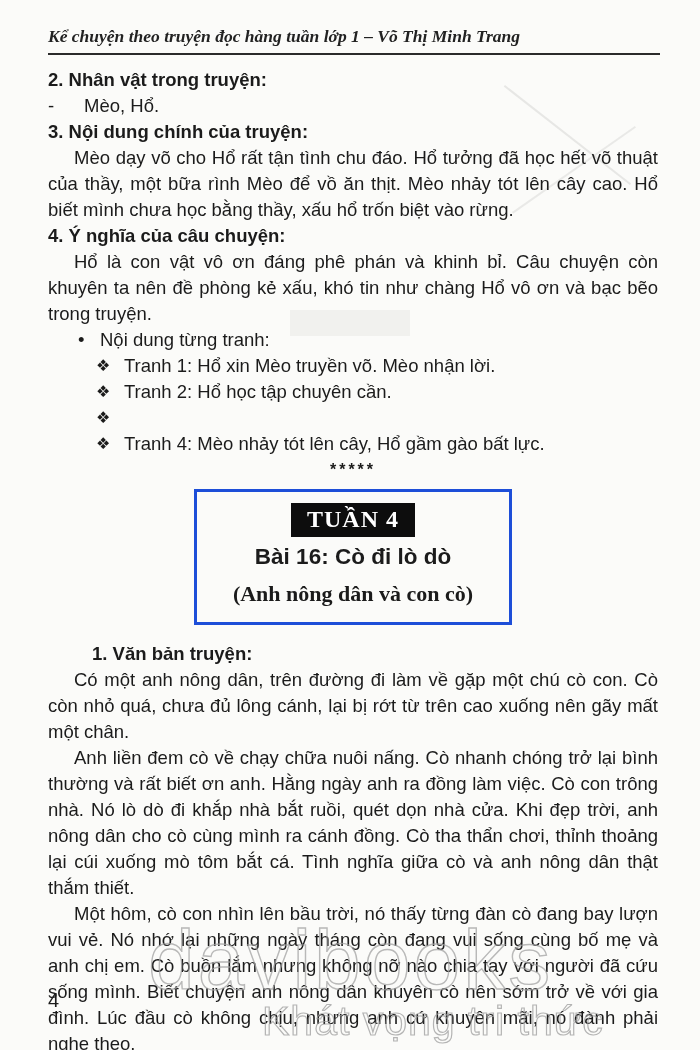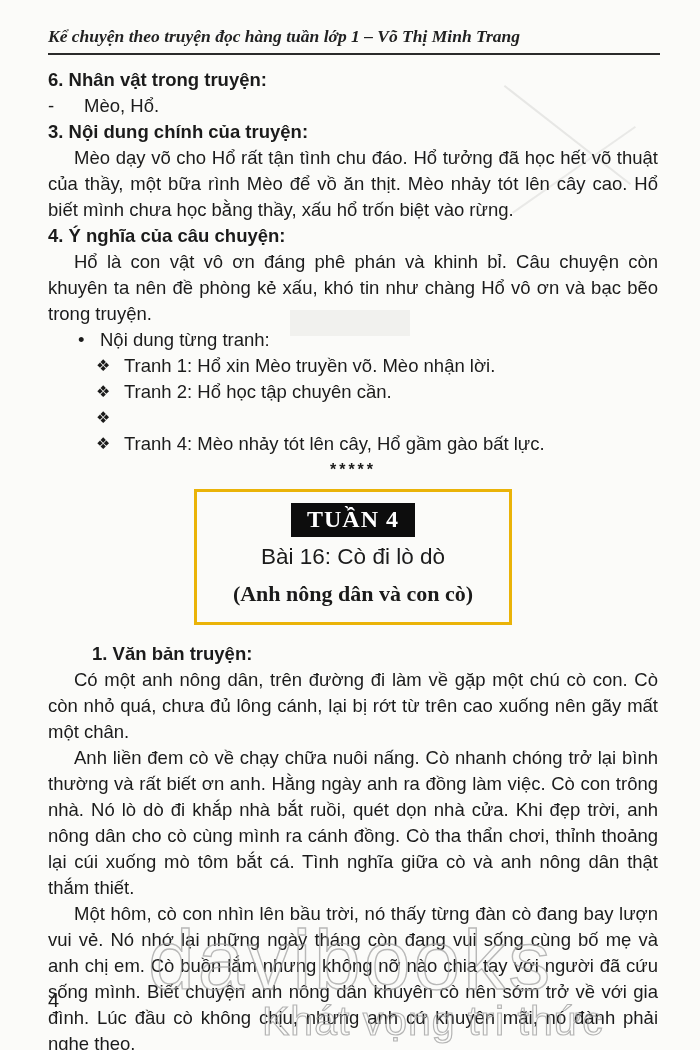--- a/index.html
+++ b/index.html
@@ -48,38 +48,38 @@
     font-weight:bold;
     font-size:16px;
     letter-spacing:3px;
     line-height:22px;
     margin-top:2px;
   }
   
   .lesson-box{
     width:300px;
     margin:8px auto 16px auto;
-    border:3px solid #eab308;
+    border:3px solid #1d4ed8;
     text-align:center;
     padding:11px 6px 13px 6px;
     background:#fbfbf9;
   }
   .week-band{
     display:inline-block;
     background:#0d0d0d;
     color:#ffffff;
     font-family:"Liberation Serif", serif;
     font-weight:bold;
     font-size:24px;
     line-height:30px;
     padding:1px 16px 3px 16px;
     letter-spacing:1px;
   }
   .box-title{
-    font-weight:normal;
+    font-weight:bold;
     font-size:22.5px;
     margin-top:6px;
     line-height:28px;
   }
   .box-subtitle{
     font-family:"Liberation Serif", serif;
     font-weight:bold;
     font-size:22px;
     margin-top:8px;
     line-height:30px;
@@ -136,21 +136,21 @@
 <div class="page">
 
   <div class="ghost ghost-line-a"></div>
   <div class="ghost ghost-line-b"></div>
   <div class="ghost ghost-blob"></div>
 
   <div class="running-head">Kể chuyện theo truyện đọc hàng tuần lớp 1 – Võ Thị Minh Trang</div>
 
   <div class="content">
 
-    <div class="hd">6. Nhân vật trong truyện:</div>
+    <div class="hd">2. Nhân vật trong truyện:</div>
     <div class="char-line">
       <span class="char-dash">-</span>
       <span>Mèo, Hổ.</span>
     </div>
 
     <div class="hd">3. Nội dung chính của truyện:</div>
     <div class="para">Mèo dạy võ cho Hổ rất tận tình chu đáo. Hổ tưởng đã học hết võ thuật của thầy, một bữa rình Mèo để vồ ăn thịt. Mèo nhảy tót lên cây cao. Hổ biết mình chưa học bằng thầy, xấu hổ trốn biệt vào rừng.</div>
 
     <div class="hd">4. Ý nghĩa của câu chuyện:</div>
     <div class="para">Hổ là con vật vô ơn đáng phê phán và khinh bỉ. Câu chuyện còn khuyên ta nên đề phòng kẻ xấu, khó tin như chàng Hổ vô ơn và bạc bẽo trong truyện.</div>

